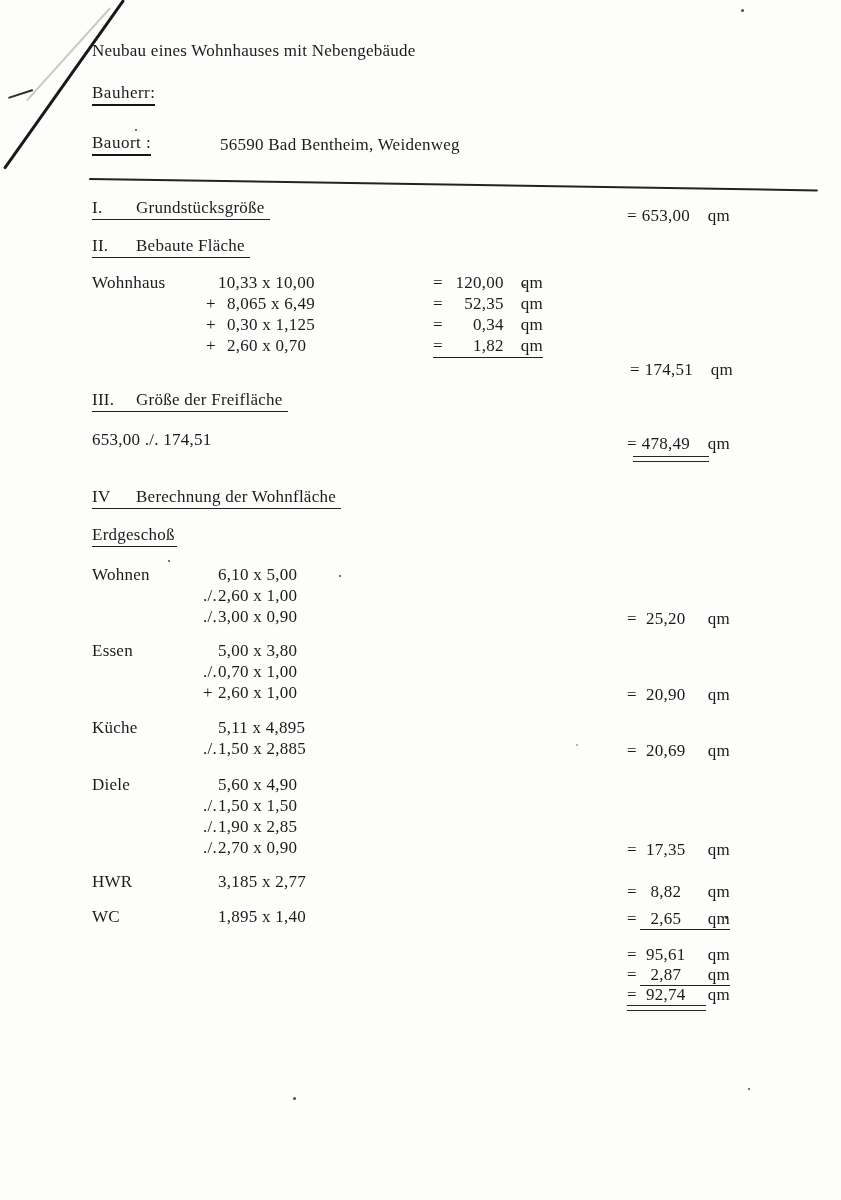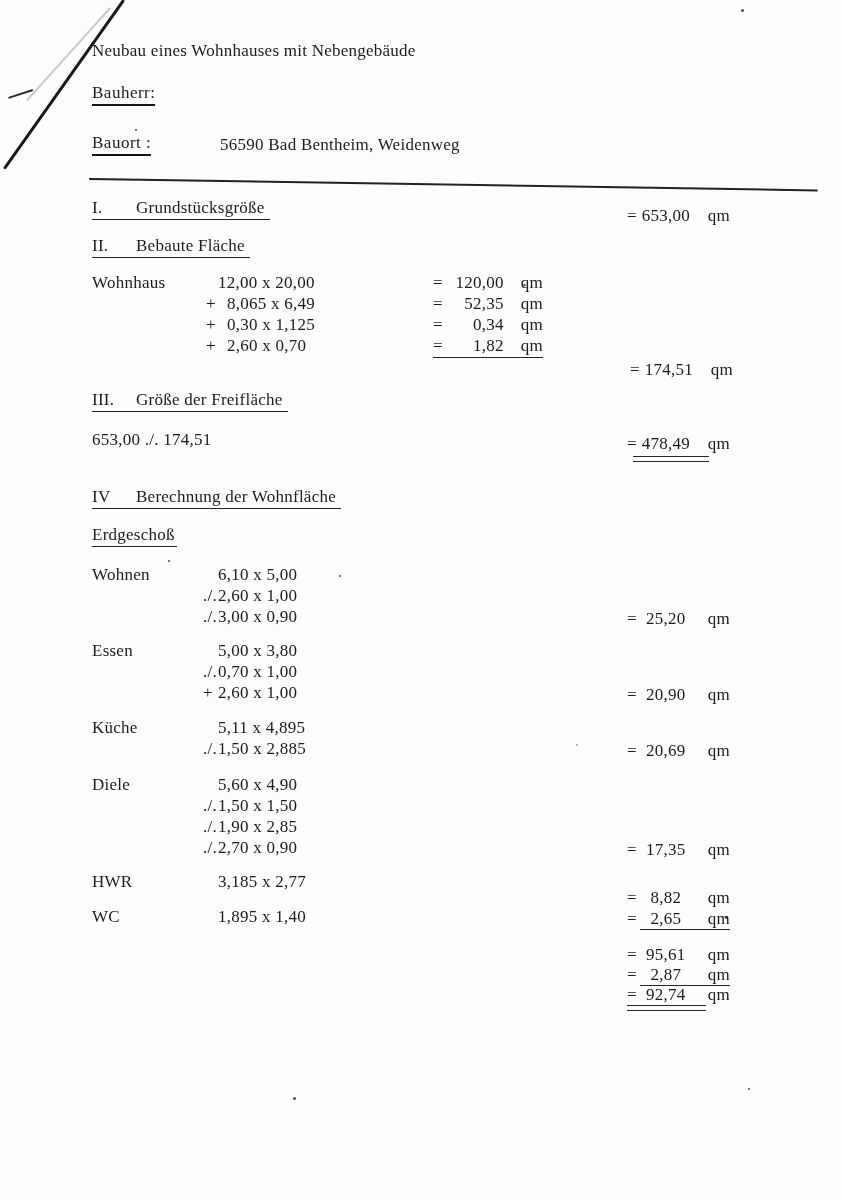--- a/index.html
+++ b/index.html
@@ -91,21 +91,21 @@
   <div class="ln" style="top:205px">
     <span class="at c-right"><i class="eq">=</i><i class="rnum">653,00</i><i>qm</i></span>
   </div>
 
   <div class="ln" style="top:235px">
     <span class="at c-label hd"><i class="hnum">II.</i><i>Bebaute Fläche</i></span>
   </div>
 
   <div class="ln" style="top:272px">
     <span class="at c-label">Wohnhaus</span>
-    <span class="at c-dims">12,00 x 20,00</span>
+    <span class="at c-dims">10,33 x 10,00</span>
     <span class="at c-mid"><i class="eq">=</i><i class="mnum">120,00</i><i>qm</i></span>
   </div>
   <div class="ln" style="top:293px">
     <span class="at c-opw">+</span>
     <span class="at c-dims2">8,065 x 6,49</span>
     <span class="at c-mid"><i class="eq">=</i><i class="mnum">52,35</i><i>qm</i></span>
   </div>
   <div class="ln" style="top:314px">
     <span class="at c-opw">+</span>
     <span class="at c-dims2">0,30 x 1,125</span>
@@ -190,21 +190,21 @@
   </div>
   <div class="ln" style="top:837px">
     <span class="at c-op">./.</span>
     <span class="at c-dims">2,70 x 0,90</span>
     <span class="at c-right" style="top:2px"><i class="eq">=</i><i class="rnum">17,35</i><i>qm</i></span>
   </div>
 
   <div class="ln" style="top:871px">
     <span class="at c-label">HWR</span>
     <span class="at c-dims">3,185 x 2,77</span>
-    <span class="at c-right" style="top:16px"><i class="eq">=</i><i class="rnum">8,82</i><i>qm</i></span>
+    <span class="at c-right" style="top:10px"><i class="eq">=</i><i class="rnum">8,82</i><i>qm</i></span>
   </div>
 
   <div class="ln" style="top:906px">
     <span class="at c-label">WC</span>
     <span class="at c-dims">1,895 x 1,40</span>
     <span class="at c-right" style="top:2px"><i class="eq">=</i><span class="u"><i class="rnum">2,65</i><i>qm</i></span></span>
   </div>
 
   <div class="ln" style="top:944px">
     <span class="at c-right"><i class="eq">=</i><i class="rnum">95,61</i><i>qm</i></span>

